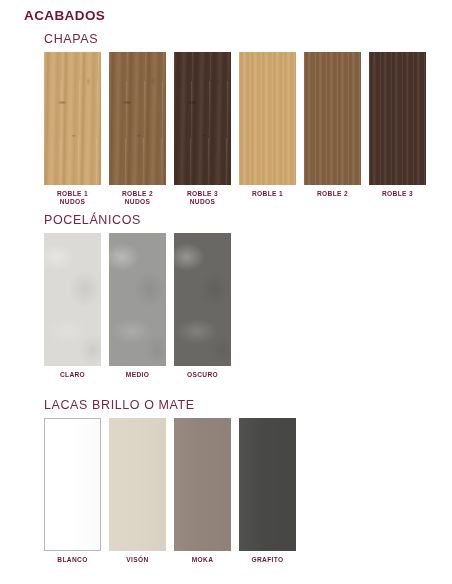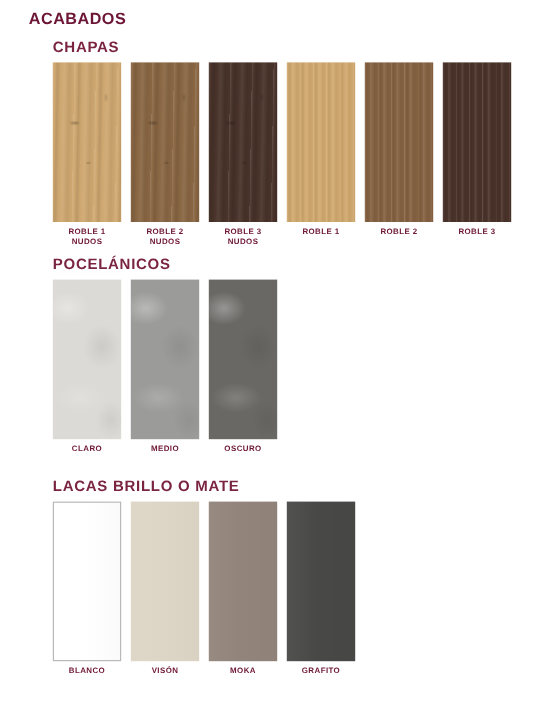--- a/index.html
+++ b/index.html
@@ -42,21 +42,21 @@
   }
   .section-chapas   { top: 32px; }
   .section-porcel   { top: 213px; }
   .section-lacas    { top: 398px; }
 
   .section-title {
     position: absolute;
     left: 44px;
     top: 0;
     font-size: 12.5px;
-    font-weight: bold;
+    font-weight: normal;
     letter-spacing: 0.6px;
     color: #7a2440;
     white-space: nowrap;
   }
 
   .swatch-row {
     position: absolute;
     top: 20px;
     left: 0;
     width: 452px;

